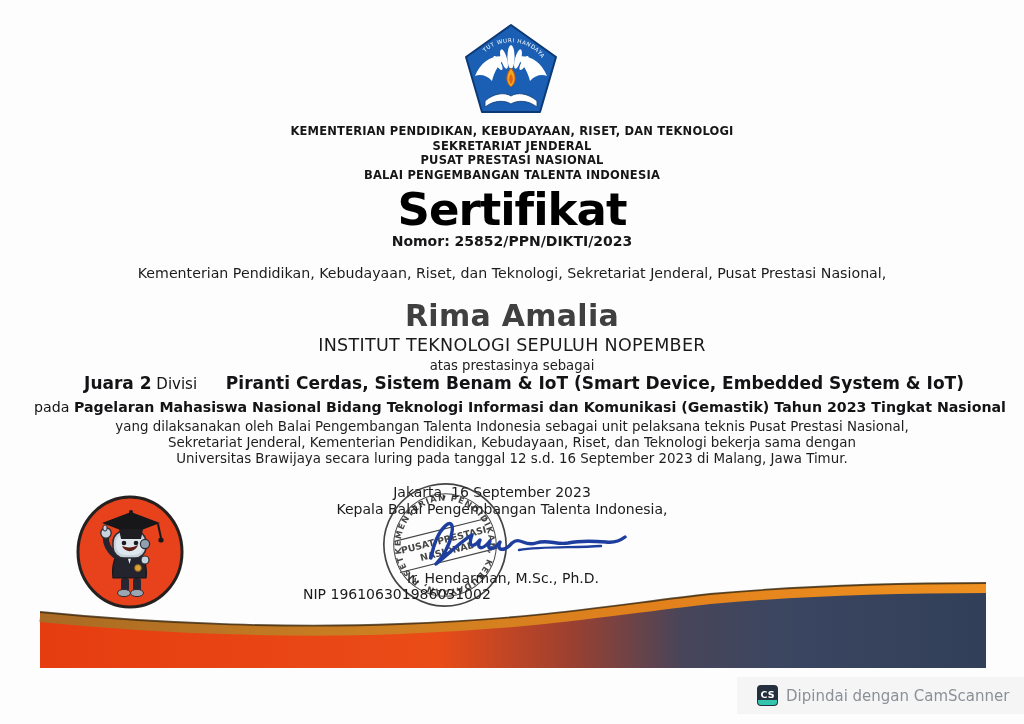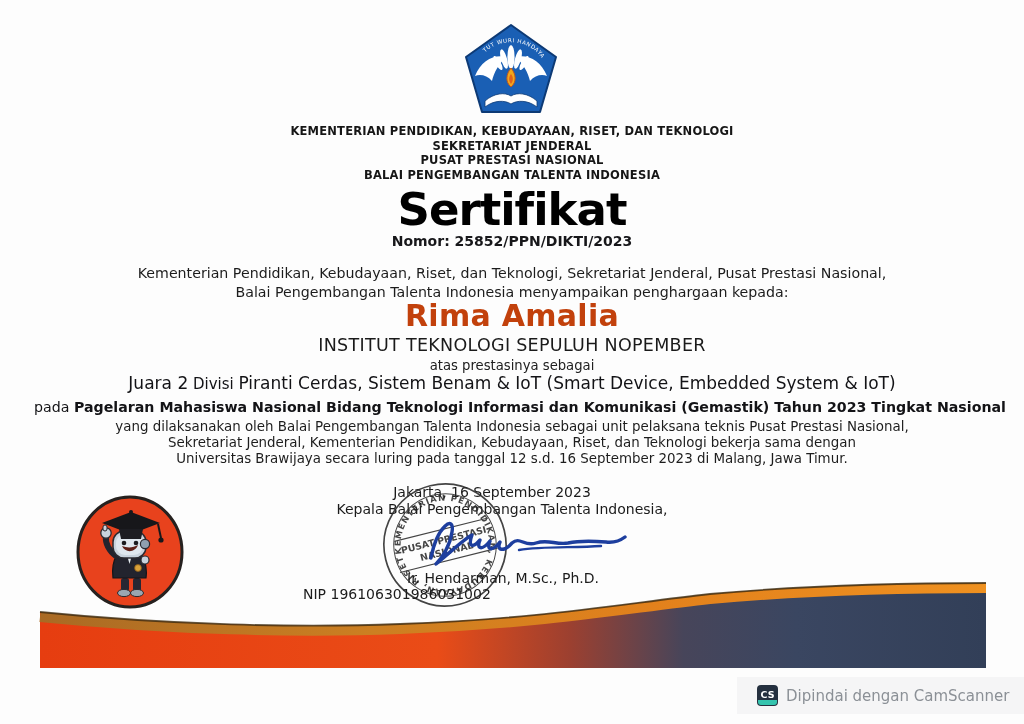--- a/index.html
+++ b/index.html
@@ -7,25 +7,25 @@
   body { font-family:"DejaVu Sans", sans-serif; color:#191919; }
   .canvas { position:relative; width:1024px; height:724px; background:#fdfdfd; }
 
   .abs { position:absolute; }
   .ctr { left:0; width:1024px; text-align:center; }
 
   .gov-line { font-size:11.5px; font-weight:bold; letter-spacing:.2px; line-height:14.6px; color:#161616; }
   .cert-title { font-size:45px; font-weight:bold; letter-spacing:-1px; color:#000000; }
   .cert-number { font-size:14px; font-weight:bold; color:#17171a; }
   .intro-line { font-size:14.2px; line-height:18.5px; color:#1c1c1c; }
-  .recipient { font-size:30px; font-weight:bold; color:#c2410c; letter-spacing:.3px; }
+  .recipient { font-size:30px; font-weight:bold; color:#404040; letter-spacing:.3px; }
   .institution { font-size:17.5px; color:#1a1a1a; letter-spacing:.3px; }
   .atas { font-size:13.2px; color:#202020; }
   .award-line { font-size:17px; color:#131316; }
-  .award-line .b { font-weight:normal; }
+  .award-line .b { font-weight:bold;margin-left:24px; }
   .award-line .r { font-size:15px; font-weight:normal; }
   .event-line { font-size:14.2px; color:#131316; }
   .event-line .b { font-weight:bold; }
   .desc-line { font-size:13.4px; line-height:15.9px; color:#1d1d1d; }
   .sig-text { font-size:14px; line-height:16.5px; color:#1b1b1b; }
 
   .stamp-wrap { left:381px; top:481px; width:128px; height:128px; transform:rotate(-14deg); opacity:.88; }
   .signature-wrap { left:423px; top:506px; width:210px; height:72px; }
   .mascot-wrap { left:74px; top:492px; width:112px; height:120px; }
   .logo-wrap { left:461px; top:23px; width:100px; height:92px; }
@@ -65,21 +65,20 @@
     <div class="gov-line">SEKRETARIAT JENDERAL</div>
     <div class="gov-line">PUSAT PRESTASI NASIONAL</div>
     <div class="gov-line">BALAI PENGEMBANGAN TALENTA INDONESIA</div>
   </div>
 
   <div class="abs ctr cert-title" style="top:183px;">Sertifikat</div>
   <div class="abs ctr cert-number" style="top:233px;">Nomor: 25852/PPN/DIKTI/2023</div>
 
   <div class="abs ctr" style="top:264px;">
     <div class="intro-line">Kementerian Pendidikan, Kebudayaan, Riset, dan Teknologi, Sekretariat Jenderal, Pusat Prestasi Nasional,</div>
-    <div class="intro-line">Balai Pengembangan Talenta Indonesia menyampaikan penghargaan kepada:</div>
   </div>
 
   <div class="abs ctr recipient" style="top:298px;">Rima Amalia</div>
   <div class="abs ctr institution" style="top:335px;">INSTITUT TEKNOLOGI SEPULUH NOPEMBER</div>
   <div class="abs ctr atas" style="top:358px;">atas prestasinya sebagai</div>
 
   <div class="abs ctr award-line" style="top:373px;">
     <span class="b">Juara 2</span><span class="r"> Divisi </span><span class="b">Piranti Cerdas, Sistem Benam &amp; IoT (Smart Device, Embedded System &amp; IoT)</span>
   </div>
 

